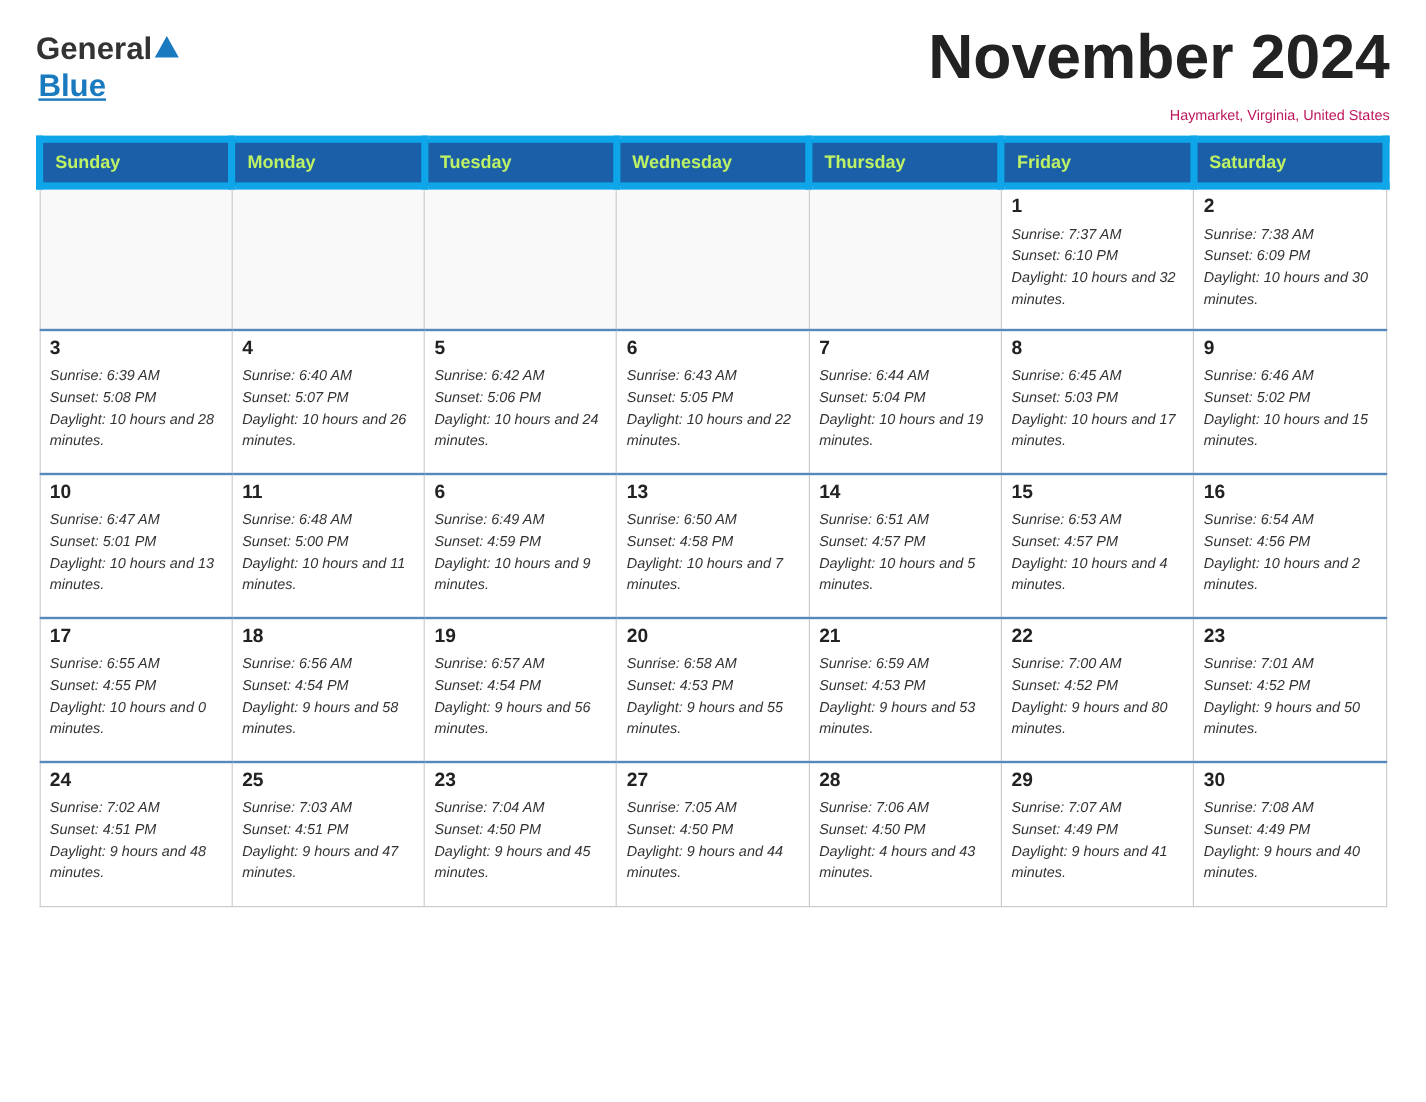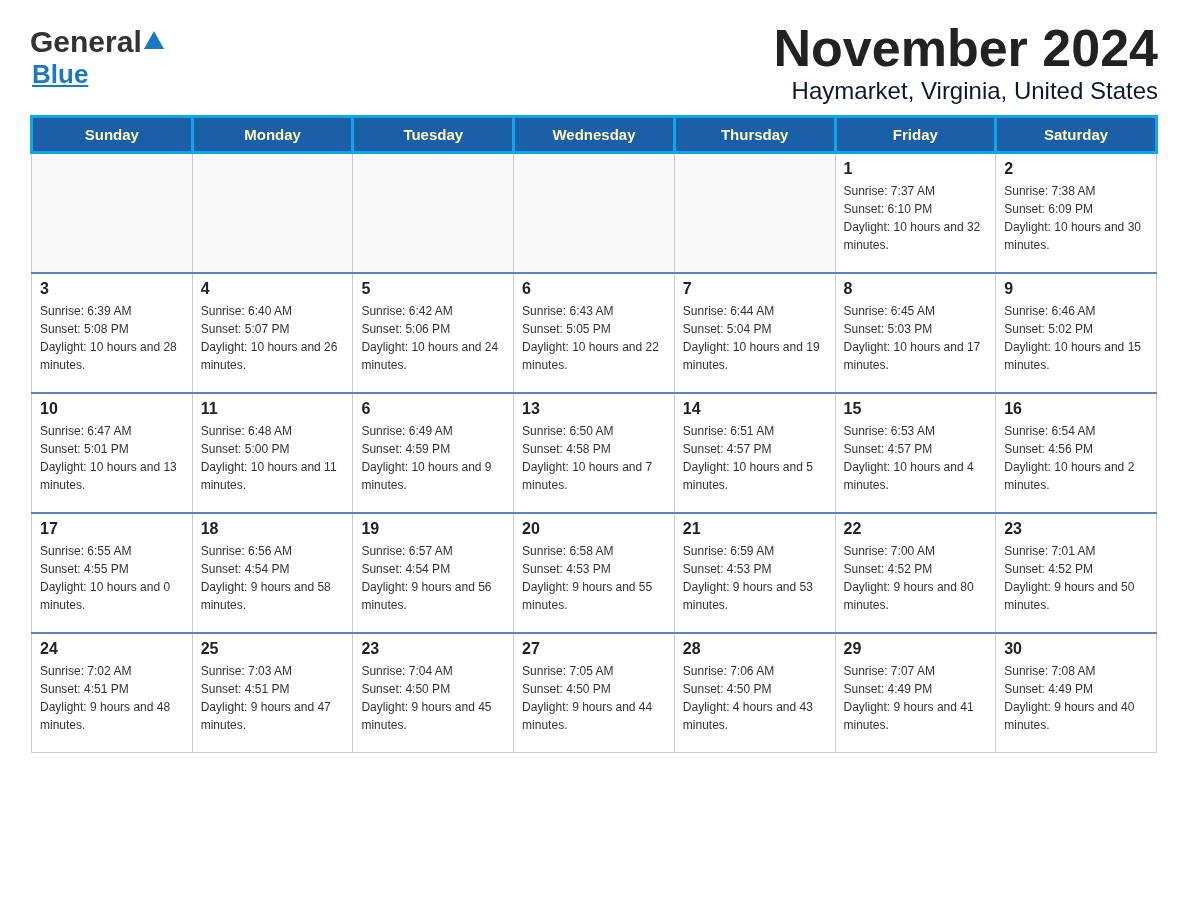--- a/index.html
+++ b/index.html
@@ -20,21 +20,21 @@
       display: flex;
       flex-direction: column;
       align-items: flex-start;
       padding-top: 5px;
     }
     .logo-text {
       display: flex;
       align-items: center;
     }
     .logo-general {
-      font-size: 30px;
+      font-size: 26px;
       font-weight: bold;
       color: #333;
     }
     .logo-triangle {
       width: 0;
       height: 0;
       border-left: 10px solid transparent;
       border-right: 10px solid transparent;
       border-bottom: 18px solid #1a7abf;
       margin-left: 2px;
@@ -50,56 +50,57 @@
     .title-section {
       text-align: right;
     }
     .main-title {
       font-size: 52px;
       font-weight: bold;
       color: #222;
       line-height: 1.1;
     }
     .subtitle {
-      font-size: 24px;
-      color: #0f172a;
-      margin-top: 0;
+      font-size: 12px;
+      color: #be185d;
+      margin-top: 12px;
     }
     .calendar {
       width: 100%;
       border-collapse: collapse;
       margin-top: 10px;
     }
     .calendar th {
       background-color: #1a5fa8;
-      color: #fef9c3;
+      color: #bef264;
       font-size: 15px;
       font-weight: bold;
       padding: 8px 10px;
-      text-align: center;
-      border: 3px solid #0ea5e9;
+      text-align: left;
+      border: 6px solid #0ea5e9;
     }
     .calendar td {
       border: 1px solid #ccc;
       vertical-align: top;
       padding: 6px 8px;
       width: 14.28%;
       height: 120px;
     }
     .day-number {
       font-size: 16px;
       font-weight: bold;
       color: #222;
       display: block;
       margin-bottom: 4px;
     }
     .day-info {
       font-size: 12px;
       color: #333;
       line-height: 1.5;
+      font-style: italic;
     }
     .empty-cell {
       background: #f9f9f9;
     }
     .row-border td {
       border-top: 2px solid #5588bb;
     }
   </style>
 </head>
 <body>

